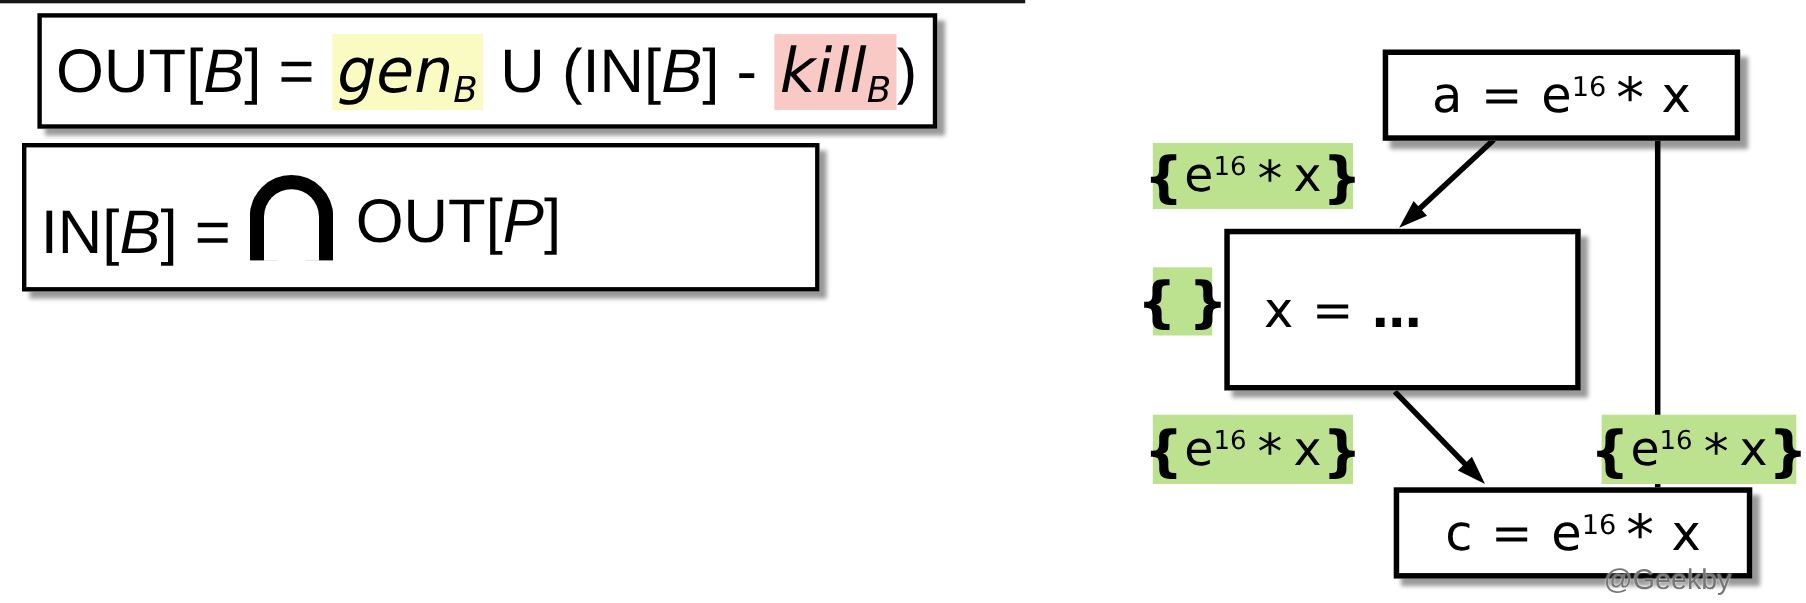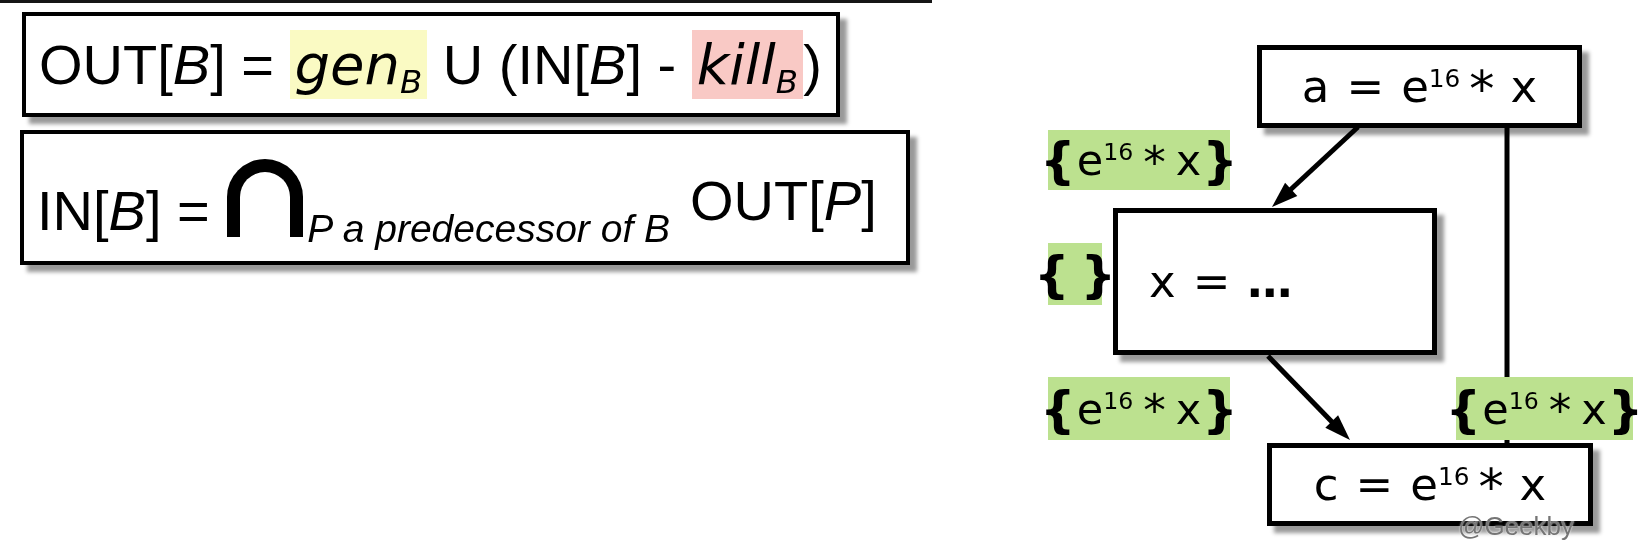--- a/index.html
+++ b/index.html
@@ -5,22 +5,22 @@
   * { margin:0; padding:0; box-sizing:border-box; }
   html,body { width:1642px; height:548px; background:#ffffff; overflow:hidden;
     font-family:"Liberation Sans", sans-serif; }
   .abs { position:absolute; }
 
   #top-band { left:0; top:0; width:932px; height:3px; background:#161616; }
 
   .formula-box { background:#fff; border:4px solid #000;
     box-shadow:7px 7px 4px rgba(0,0,0,0.4); z-index:2;
     display:flex; align-items:center; }
-  #box-out { left:22px; top:12px; width:818px; height:105px; padding-left:13px; }
-  #box-in  { left:20px; top:130px; width:890px; height:135px; padding-left:13px; }
+  #box-out { left:34px; top:12px; width:818px; height:105px; padding-left:13px; }
+  #box-in  { left:20px; top:130px; width:725px; height:135px; padding-left:13px; }
   .f1 { font-size:56px; color:#000; white-space:pre; }
   .hl { padding:2px 5px; font-style:italic; font-family:"DejaVu Sans", sans-serif; }
   .hl-yellow { background:var(--highlight-yellow); }
   .hl-pink   { background:var(--highlight-pink); }
   sub.bsub { font-size:58%; vertical-align:baseline; position:relative; top:0.28em; }
 
   .f2 { font-size:56px; color:#000; white-space:pre; display:flex; align-items:baseline; }
   .bigcap { display:inline-block; width:76px; height:78px; margin-left:2px;
     border:13px solid #000; border-bottom:none; border-radius:38px 38px 0 0;
     position:relative; top:7px; }
@@ -63,21 +63,21 @@
 </head>
 <body>
 
 <div class="abs" id="top-band"></div>
 
 <div class="abs formula-box" id="box-out">
   <div class="f1"><span>OUT[</span><i>B</i><span>] = </span><span class="hl hl-yellow"><span>gen</span><sub class="bsub">B</sub></span><span> U (IN[</span><i>B</i><span>] - </span><span class="hl hl-pink"><span>kill</span><sub class="bsub">B</sub></span><span>)</span></div>
 </div>
 
 <div class="abs formula-box" id="box-in">
-  <div class="f2"><span>IN[</span><i>B</i><span>] = </span><span class="bigcap"></span><span class="capsub">P a predecessor of B</span><span class="outp"><span>OUT[</span><i>P</i><span>]</span></span></div>
+  <div class="f2"><span>IN[</span><i>B</i><span>] = </span><span class="bigcap"></span><span class="outp"><span>OUT[</span><i>P</i><span>]</span></span></div>
 </div>
 
 <svg class="abs" id="svg-lines" width="1642" height="548">
   <line x1="1507" y1="126" x2="1507" y2="445" stroke="#000" stroke-width="5"></line>
   <line x1="1358" y1="127" x2="1288" y2="192" stroke="#000" stroke-width="5"></line>
   <polygon points="1272,207 1285.1,182.8 1297.3,196.1" fill="#000"></polygon>
   <line x1="1268" y1="356" x2="1334" y2="424" stroke="#000" stroke-width="5"></line>
   <polygon points="1350,440 1325.3,427.8 1338.1,415.2" fill="#000"></polygon>
 </svg>
 

